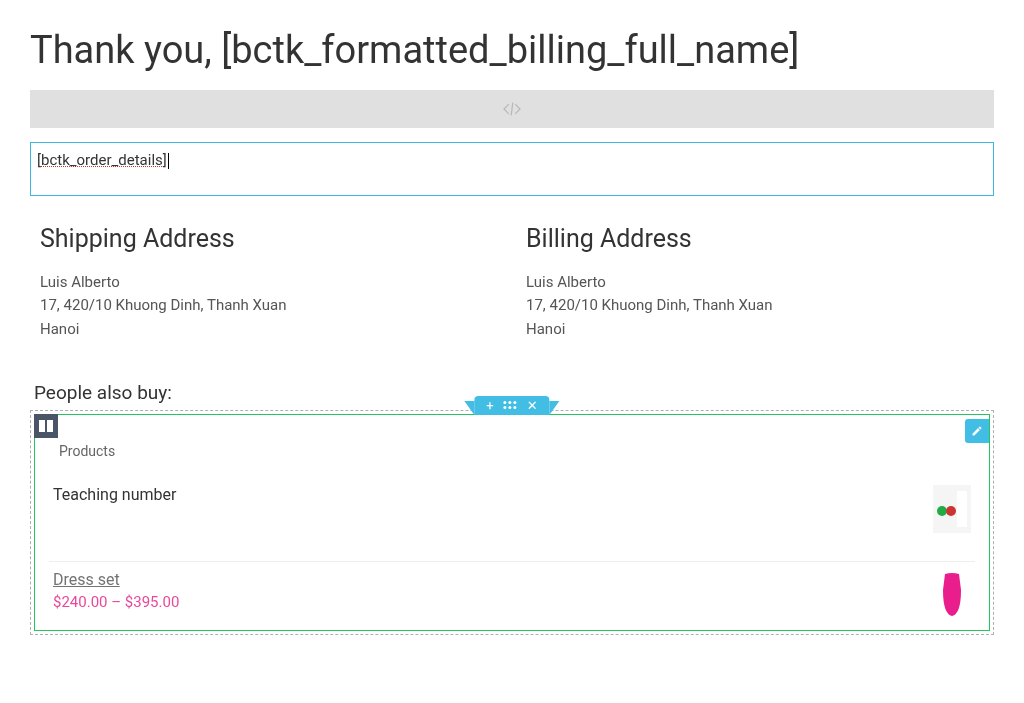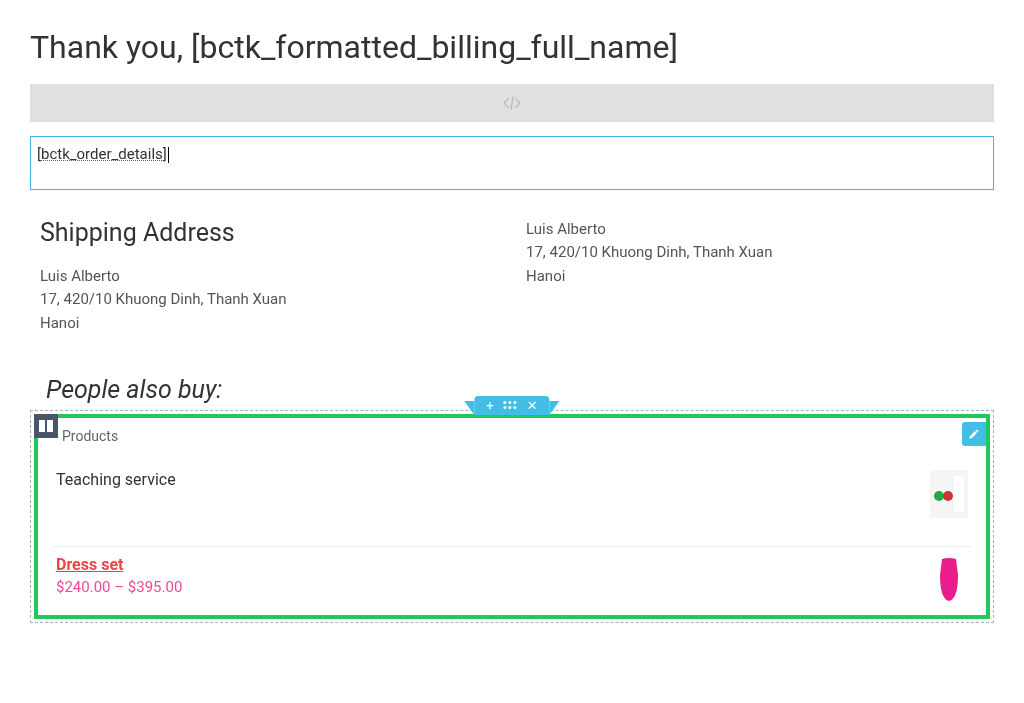--- a/index.html
+++ b/index.html
@@ -5,21 +5,21 @@
   * { box-sizing: border-box; }
   body {
     margin: 0;
     padding: 20px 30px;
     font-family: -apple-system, BlinkMacSystemFont, "Segoe UI", Roboto, "Helvetica Neue", sans-serif;
     background: #fff;
     color: #333;
     width: 1024px;
   }
   h1 {
-    font-size: 32px;
+    font-size: 38px;
     font-weight: 400;
     color: #333;
     margin: 8px 0 18px 0;
   }
   .code-block-placeholder {
     background: #e0e0e0;
     height: 38px;
     display: flex;
     align-items: center;
     justify-content: center;
@@ -60,25 +60,24 @@
     font-size: 15px;
     color: #555;
     line-height: 1.55;
   }
   .meta-line {
     font-size: 15px;
     color: #555;
     margin-top: 58px;
   }
   .section-title {
-    font-size: 25px;
+    font-size: 19px;
     font-weight: 400;
     color: #333;
-    margin: 40px 0 0 16px;
-    font-style: italic;
+    margin: 40px 0 0 4px;
   }
   .widget-wrapper {
     position: relative;
     margin-top: 6px;
   }
   .toolbar {
     position: absolute;
     top: -14px;
     left: 50%;
     transform: translateX(-50%);
@@ -129,22 +128,22 @@
   .corner-badge {
     position: absolute;
     top: 3px; left: 3px;
     width: 24px; height: 24px;
     background: #4a5568;
     display: flex; align-items: center; justify-content: center;
     z-index: 4;
   }
   .corner-badge svg { fill: #fff; }
   .solid-inner {
-    border: 4px solid #22c55e;
-    padding: 10px 14px 0 14px;
+    border: 1px solid #22c55e;
+    padding: 28px 14px 0 14px;
     position: relative;
   }
   .edit-badge {
     position: absolute;
     top: 4px; right: 0;
     width: 24px; height: 24px;
     background: #42bde4;
     border-radius: 3px 0 0 3px;
     display: flex; align-items: center; justify-content: center;
     cursor: pointer;
@@ -163,24 +162,23 @@
     border-bottom: 1px solid #eee;
   }
   .product-row:last-child { border-bottom: none; padding-bottom: 12px; }
   .product-info { flex: 1; }
   .product-title {
     font-size: 16px;
     color: #333;
     margin: 0 0 4px 0;
   }
   .product-title.link {
-    color: #ef4444;
+    color: #737373;
     text-decoration: underline;
     cursor: pointer;
-    font-weight: bold;
   }
   .product-price {
     font-size: 15px;
     color: #ec4899;
   }
   .product-thumb {
     width: 38px; height: 48px;
     background: #fafafa;
     flex: 0 0 auto;
     margin-left: 12px;
@@ -205,20 +203,21 @@
 </div>
 
 <div class="cols">
   <div class="col">
     <h2>Shipping Address</h2>
     <div class="addr-line">Luis Alberto</div>
     <div class="addr-line">17, 420/10 Khuong Dinh, Thanh Xuan</div>
     <div class="addr-line">Hanoi</div>
   </div>
   <div class="col">
+    <h2>Billing Address</h2>
     <div class="addr-line">Luis Alberto</div>
     <div class="addr-line">17, 420/10 Khuong Dinh, Thanh Xuan</div>
     <div class="addr-line">Hanoi</div>
   </div>
 </div>
 
 <h2 class="section-title">People also buy:</h2>
 
 <div class="widget-wrapper">
   <div class="toolbar">
@@ -247,21 +246,21 @@
         <svg width="12" height="12" viewBox="0 0 24 24">
           <path d="M3 17.25V21h3.75L17.81 9.94l-3.75-3.75L3 17.25zM20.71 7.04a1 1 0 0 0 0-1.41l-2.34-2.34a1 1 0 0 0-1.41 0l-1.83 1.83 3.75 3.75 1.83-1.83z"></path>
         </svg>
       </div>
 
       <div class="widget-heading">Products</div>
 
       <div id="product-list">
           <div class="product-row">
             <div class="product-info">
-              <div class="product-title">Teaching service</div>
+              <div class="product-title">Teaching number</div>
             </div>
             <div class="product-thumb">
               <svg width="38" height="48">
                 <rect width="38" height="48" fill="#f5f5f5"></rect>
                 <rect x="24" y="6" width="10" height="36" fill="#fff"></rect>
                 <circle cx="9" cy="26" r="5" fill="#2a4"></circle>
                 <circle cx="18" cy="26" r="5" fill="#c33"></circle>
               </svg>
             </div>
           </div>

